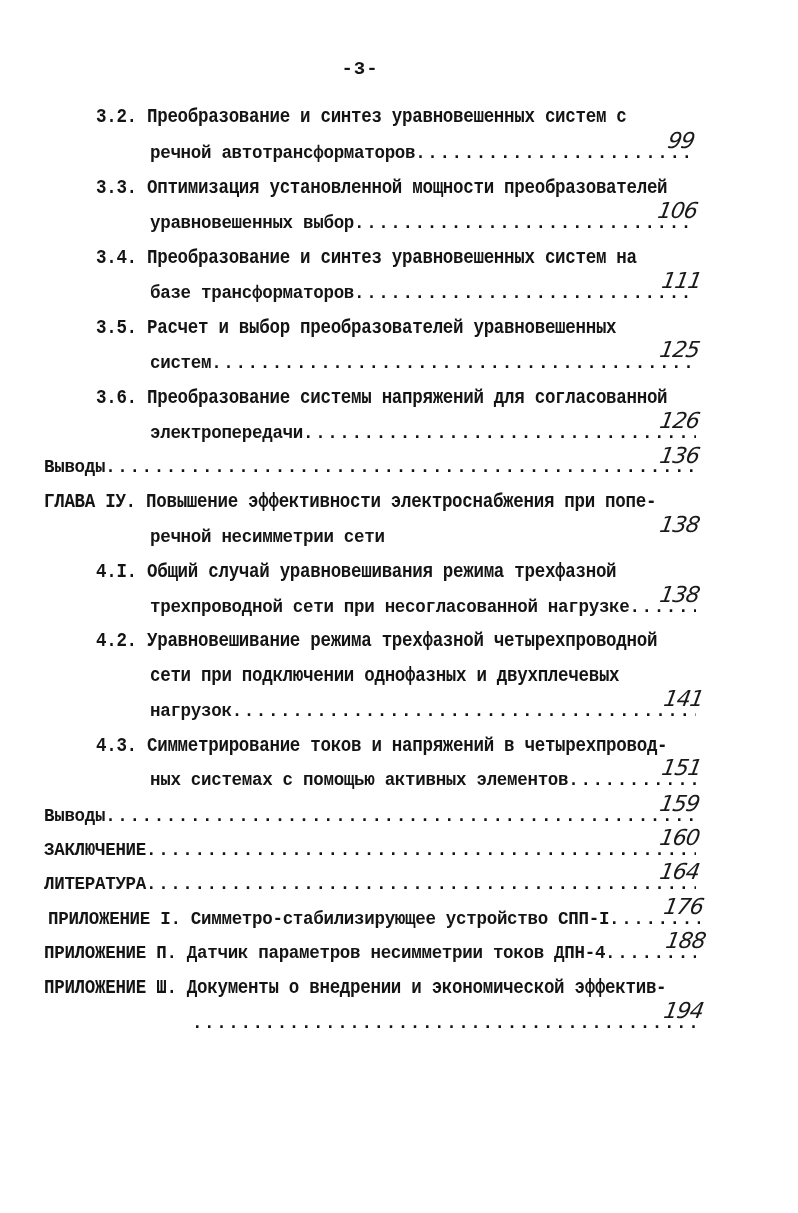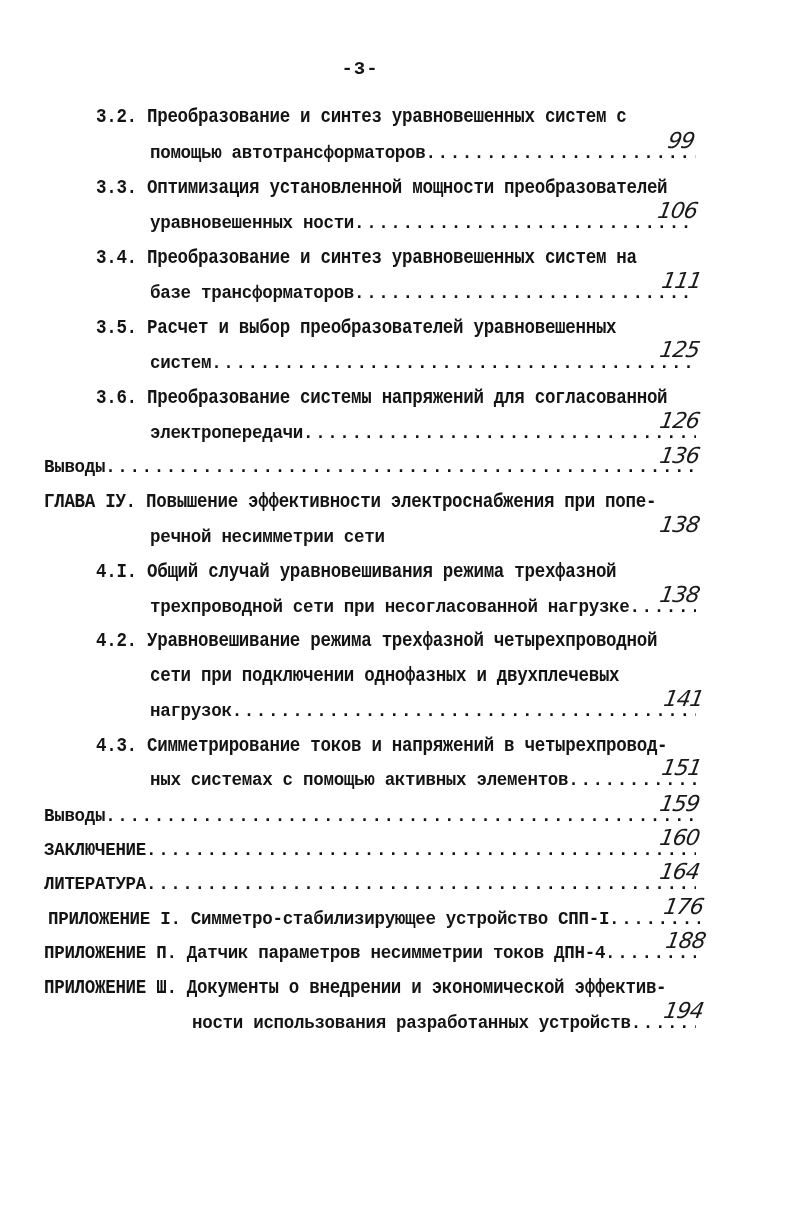--- a/index.html
+++ b/index.html
@@ -31,28 +31,28 @@
     transform: skewX(-10deg);
   }
 </style>
 </head>
 <body>
 
 <div class="page-num">-3-</div>
 
 <div class="line" style="top:102px;left:96px;"><span>3.2.</span> <span>Преобразование и синтез уравновешенных систем с</span></div>
 <div class="dots-line" style="top:139px;left:150px;width:546px;">
-    <span class="txt">помощью автотрансформаторов</span>
+    <span class="txt">речной автотрансформаторов</span>
     <span class="dots">......................................................................</span>
   </div>
 <div class="pg" style="top:128px;left:668px;">99</div>
 
 <div class="line" style="top:173px;left:96px;"><span>3.3.</span> <span>Оптимизация установленной мощности преобразователей</span></div>
 <div class="dots-line" style="top:209px;left:150px;width:546px;">
-    <span class="txt">уравновешенных ности</span>
+    <span class="txt">уравновешенных выбор</span>
     <span class="dots">......................................................................</span>
   </div>
 <div class="pg" style="top:198px;left:658px;">106</div>
 
 <div class="line" style="top:243px;left:96px;"><span>3.4.</span> <span>Преобразование и синтез уравновешенных систем на</span></div>
 <div class="dots-line" style="top:279px;left:150px;width:546px;align-items:center;">
     <span class="txt">базе трансформаторов</span>
     <span class="dots">......................................................................</span>
   </div>
 <div class="pg" style="top:268px;left:662px;">111</div>
@@ -131,16 +131,15 @@
 <div class="pg" style="top:894px;left:664px;">176</div>
 
 <div class="dots-line" style="top:939px;left:44px;width:652px;">
     <span class="txt"><span>ПРИЛОЖЕНИЕ П.</span> <span>Датчик параметров несимметрии токов ДПН-4</span></span>
     <span class="dots">......................................................................</span>
   </div>
 <div class="pg" style="top:928px;left:666px;">188</div>
 
 <div class="line" style="top:973px;left:44px;"><span>ПРИЛОЖЕНИЕ Ш.</span> <span>Документы о внедрении и экономической эффектив-</span></div>
 <div class="dots-line" style="top:1009px;left:192px;width:504px;">
-    <span class="txt">ности использования разработанных устройств</span>
     <span class="dots">......................................................................</span>
   </div>
 <div class="pg" style="top:998px;left:664px;">194</div>
 
 </body></html>

